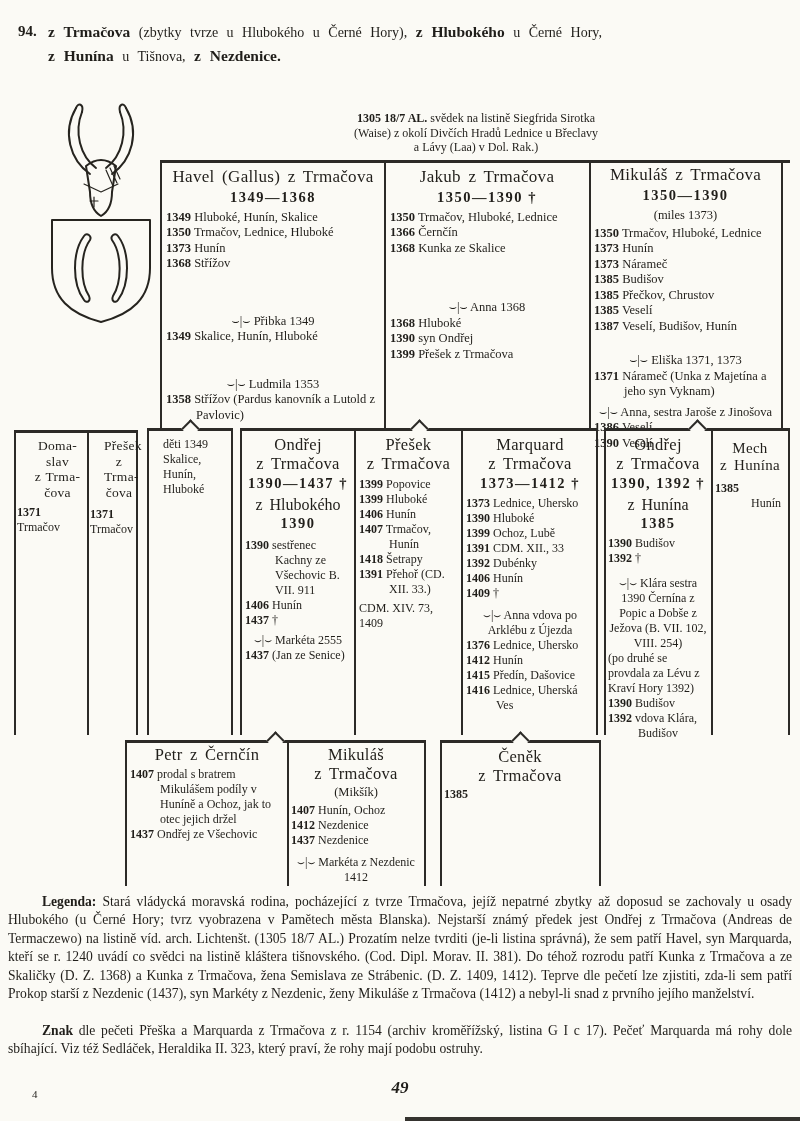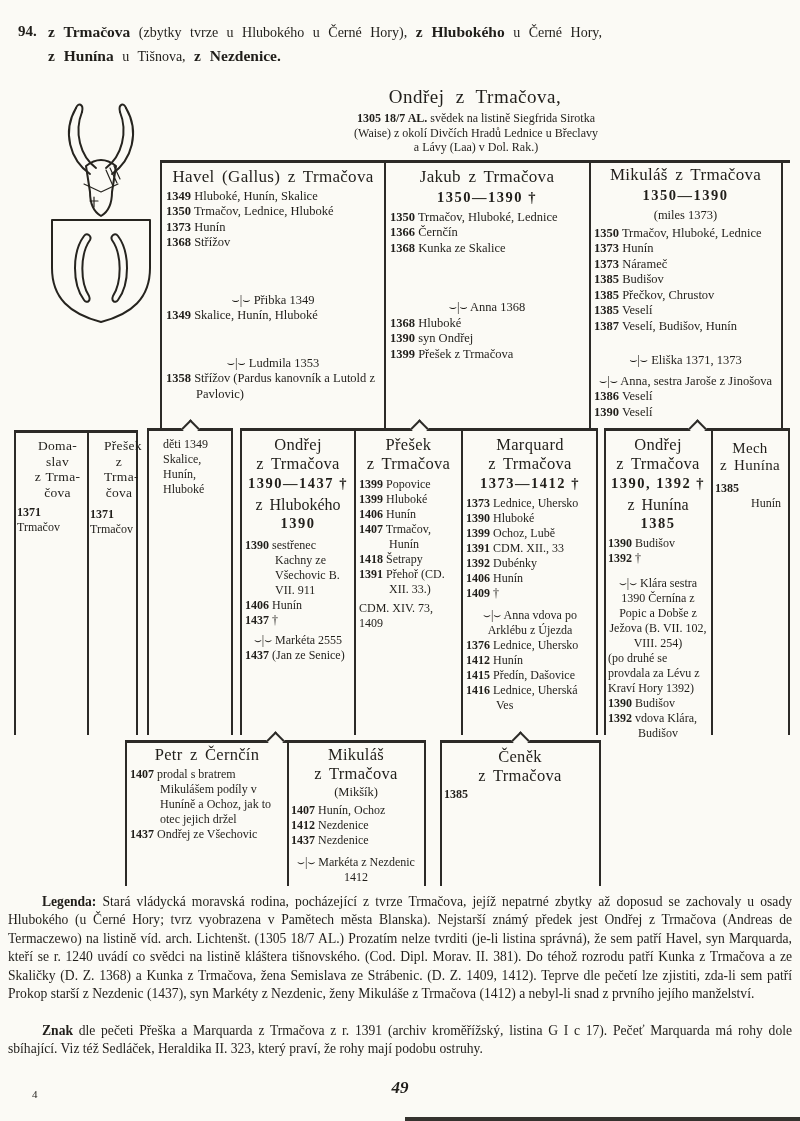--- a/index.html
+++ b/index.html
@@ -63,21 +63,20 @@
 </head>
 <body>
 
 <div class="page">
 
   <div class="headline">
     <span class="num">94.</span>
     <span class="body"><span class="b">z Trmačova</span><span> (zbytky tvrze u Hlubokého u Černé Hory), </span><span class="b">z Hlubokého</span><span> u Černé Hory,</span><br><span class="b">z Hunína</span><span> u Tišnova, </span><span class="b">z Nezdenice.</span></span>
   </div>
 
-  <div class="heading-name">Ondřej z Trmačova,</div>
   <div class="heading-note"><span class="nb">1305 18/7 AL.</span><span> svědek na listině Siegfrida Sirotka (Waise) z okolí Divčích Hradů Lednice u Břeclavy a Lávy (Laa) v Dol. Rak.)</span></div>
 
   <svg class="arms" width="124" height="232" viewBox="0 0 124 232">
 
     <path d="M52 76 C32 62 24 34 38 10"></path>
     <path d="M44 14 C36 34 42 58 58 70"></path>
     <path d="M38 10 C40 4 46 6 44 14"></path>
 
     <path d="M74 76 C94 62 102 34 88 10"></path>
     <path d="M82 14 C90 34 84 58 68 70"></path>
@@ -95,20 +94,21 @@
   </svg>
 
   <div class="hline" style="left:160px;top:160px;width:630px"></div>
   <div class="vline" style="left:160px;top:160px;height:268px"></div>
   <div class="vline" style="left:384px;top:160px;height:268px"></div>
   <div class="vline" style="left:589px;top:160px;height:268px"></div>
   <div class="vline" style="left:781px;top:160px;height:268px"></div>
 
   <div class="col row1" style="left:166px;top:167px;width:214px">
     <div class="ctitle">Havel (Gallus) z Trmačova</div>
+    <div class="csub">1349—1368</div>
     <div>
         <div class="line entry"><span class="yr">1349</span> Hluboké, Hunín, Skalice</div>
         <div class="line entry"><span class="yr">1350</span> Trmačov, Lednice, Hluboké</div>
         <div class="line entry"><span class="yr">1373</span> Hunín</div>
         <div class="line entry"><span class="yr">1368</span> Střížov</div>
         <div class="line marriage" style="margin-top: 42px;">⌣|⌣ Přibka 1349</div>
         <div class="line entry"><span class="yr">1349</span> Skalice, Hunín, Hluboké</div>
         <div class="line marriage" style="margin-top: 32px;">⌣|⌣ Ludmila 1353</div>
         <div class="line entry"><span class="yr">1358</span> Střížov (Pardus kanovník a Lutold z Pavlovic)</div>
       </div>
@@ -132,20 +132,21 @@
     <div class="cnote">(miles 1373)</div>
     <div>
         <div class="line entry"><span class="yr">1350</span> Trmačov, Hluboké, Lednice</div>
         <div class="line entry"><span class="yr">1373</span> Hunín</div>
         <div class="line entry"><span class="yr">1373</span> Nárameč</div>
         <div class="line entry"><span class="yr">1385</span> Budišov</div>
         <div class="line entry"><span class="yr">1385</span> Přečkov, Chrustov</div>
         <div class="line entry"><span class="yr">1385</span> Veselí</div>
         <div class="line entry"><span class="yr">1387</span> Veselí, Budišov, Hunín</div>
         <div class="line marriage" style="margin-top: 19px;">⌣|⌣ Eliška 1371, 1373</div>
+        <div class="line entry"><span class="yr">1371</span> Nárameč (Unka z Majetína a jeho syn Vyknam)</div>
         <div class="line marriage" style="margin-top: 5px;">⌣|⌣ Anna, sestra Jaroše z Jinošova</div>
         <div class="line entry"><span class="yr">1386</span> Veselí</div>
         <div class="line entry"><span class="yr">1390</span> Veselí</div>
       </div>
   </div>
 
   <div class="hline" style="left:14px;top:430px;width:124px"></div>
   <div class="vline" style="left:14px;top:430px;height:305px"></div>
   <div class="vline" style="left:87px;top:430px;height:305px"></div>
   <div class="vline" style="left:136px;top:430px;height:305px"></div>
@@ -300,20 +301,20 @@
     <div>
         <div class="line entry"><span class="yr">1385</span></div>
       </div>
   </div>
 
   <div class="para" style="top:893px">
     <span class="ind"></span><span class="lead">Legenda:</span><span> Stará vládycká moravská rodina, pocházející z tvrze Trmačova, jejíž nepatrné zbytky až doposud se zachovaly u osady Hlubokého (u Černé Hory; tvrz vyobrazena v Pamětech města Blanska). Nejstarší známý předek jest Ondřej z Trmačova (Andreas de Termaczewo) na listině víd. arch. Lichtenšt. (1305 18/7 AL.) Prozatím nelze tvrditi (je-li listina správná), že sem patří Havel, syn Marquarda, kteří se r. 1240 uvádí co svědci na listině kláštera tišnovského. (Cod. Dipl. Morav. II. 381). Do téhož rozrodu patří Kunka z Trmačova a ze Skaličky (D. Z. 1368) a Kunka z Trmačova, žena Semislava ze Strábenic. (D. Z. 1409, 1412). Teprve dle pečetí lze zjistiti, zda-li sem patří Prokop starší z Nezdenic (1437), syn Markéty z Nezdenic, ženy Mikuláše z Trmačova (1412) a nebyl-li snad z prvního jejího manželství.</span>
   </div>
 
   <div class="para" style="top:1022px">
-    <span class="ind"></span><span class="lead">Znak</span><span> dle pečeti Přeška a Marquarda z Trmačova z r. 1391 (archiv kroměřížský, listina G I c 17). Pečeť Marquarda má rohy dole sbíhající. Viz též Sedláček, Heraldika II. 323, který praví, že rohy mají podobu ostruhy.</span>
+    <span class="ind"></span><span class="lead">Znak</span><span> dle pečeti Přeška a Marquarda z Trmačova z r. 1154 (archiv kroměřížský, listina G I c 17). Pečeť Marquarda má rohy dole sbíhající. Viz též Sedláček, Heraldika II. 323, který praví, že rohy mají podobu ostruhy.</span>
   </div>
 
   <div class="foot-sig">4</div>
   <div class="foot-page">49</div>
   <div class="scan-edge"></div>
 
 </div>
 
 </body></html>

